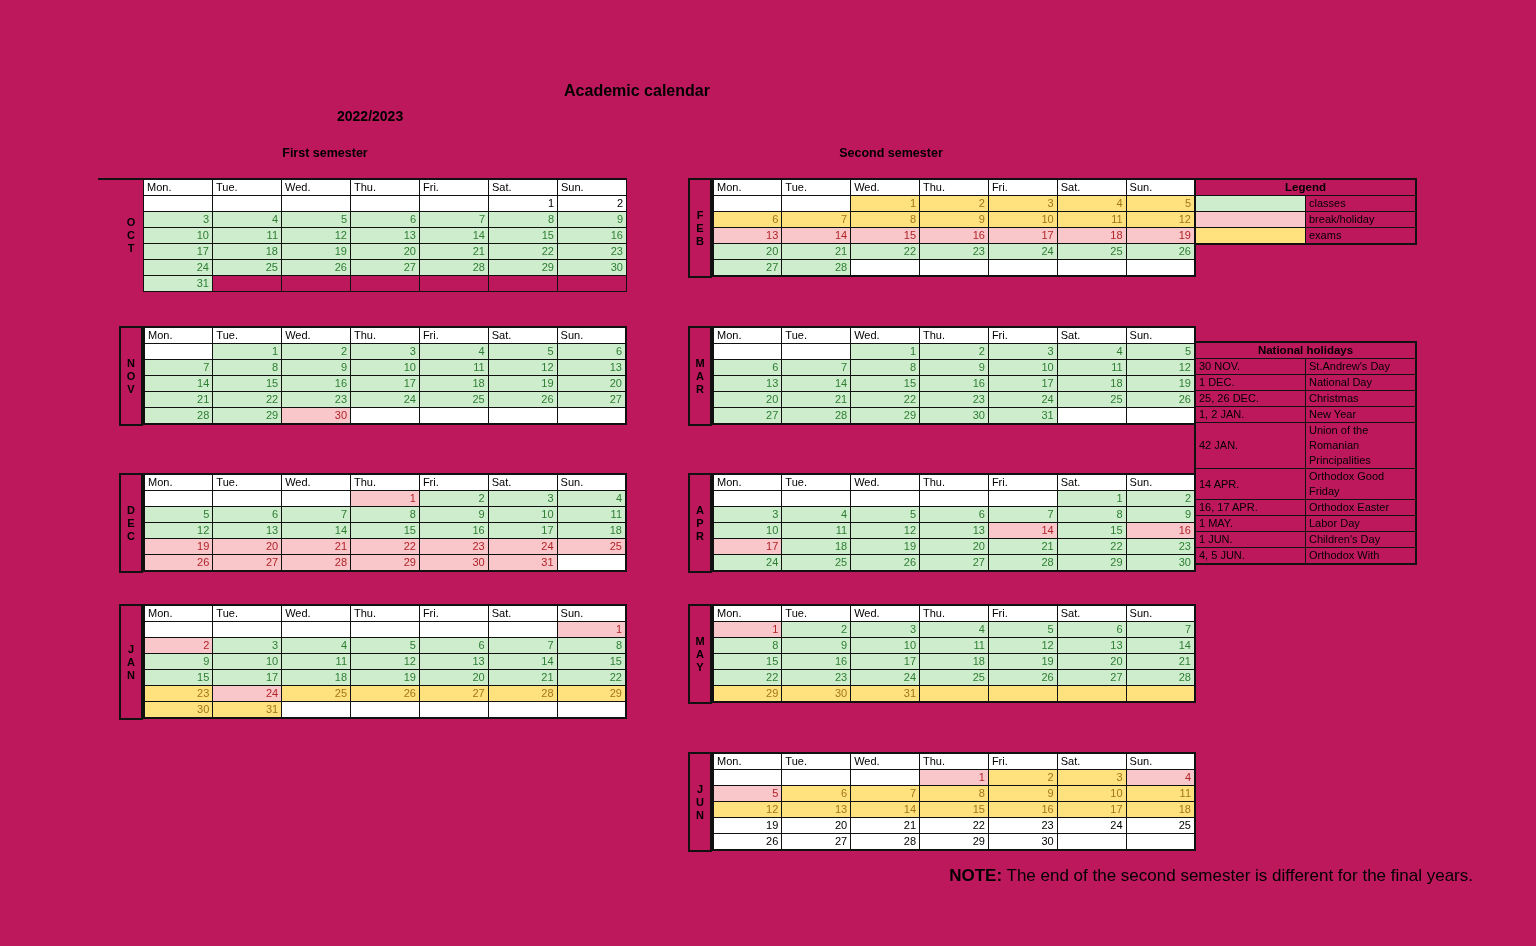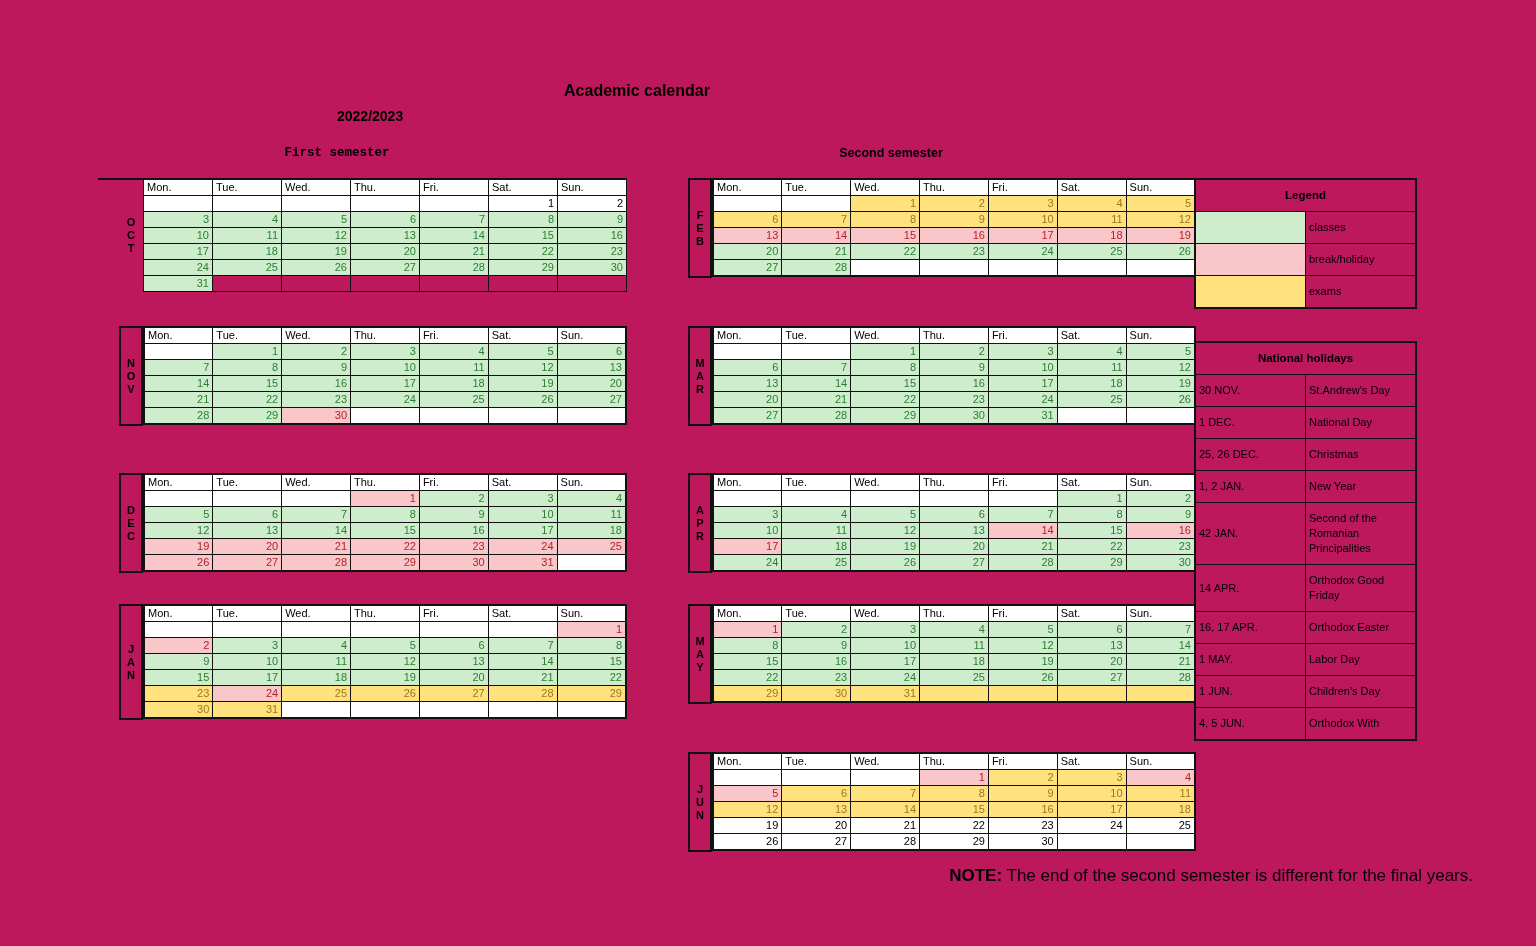--- a/index.html
+++ b/index.html
@@ -5,21 +5,21 @@
   * { margin:0; padding:0; box-sizing:border-box; }
   html,body { width:1536px; height:946px; background:#ffffff; overflow:hidden;
               font-family:"Liberation Sans", sans-serif; color:#000; }
   #page { position:relative; width:1536px; height:946px; background:#be185d; }
 
   .page-title { position:absolute; left:337px; top:82px; width:600px; text-align:center;
                 font-size:16px; font-weight:bold; }
   .page-subtitle { position:absolute; left:337px; top:108px; width:500px; text-align:left;
                    font-size:14px; font-weight:bold; }
   .sem-title { position:absolute; width:400px; text-align:center; font-size:12.5px; font-weight:bold; }
-  #sem-first  { left:137px; top:146px;font-family:Liberation Mono, monospace; }
+  #sem-first  { left:125px; top:146px; }
   #sem-second { left:691px; top:146px; }
 
   
   .month { position:absolute; }
   .pos-oct { left:119px; top:178px; }
   .pos-nov { left:119px; top:326px; }
   .pos-dec { left:119px; top:473px; }
   .pos-jan { left:119px; top:604px; }
   .pos-feb { left:688px; top:178px; }
   .pos-mar { left:688px; top:326px; }
@@ -43,21 +43,21 @@
   table.cal td.hdr { background:#fff; color:#000; text-align:left; }
   .c-g { background:var(--green);  color:var(--green-t); }
   .c-p { background:var(--pink);   color:var(--pink-t); }
   .c-y { background:var(--yellow); color:var(--yellow-t); }
   .c-w { background:#fff; color:#000; }
   td.c-n { border:none; background:transparent; }
 
   
   .side-table { position:absolute; border-collapse:collapse; table-layout:fixed; width:223px;
                 border:2px solid #111; }
-  .side-table td { border:1px solid #111; font-size:11px; line-height:15px; padding:8px 3px;
+  .side-table td { border:1px solid #111; font-size:11px; line-height:15px; padding:0 3px;
                    vertical-align:middle; }
   .side-table tr { height:16px; }
   .side-table .t-title { text-align:center; font-weight:bold; font-size:11.5px; }
   #legend { left:1194px; top:178px; }
   #legend td.swatch { width:56px; }
   #holidays { left:1194px; top:341px; }
   #holidays td.hdate { width:64px;margin-left:13px; }
 
   .note { position:absolute; top:866px; right:63px; font-size:17px; text-align:right; }
   .note b { font-weight:bold; }
@@ -714,21 +714,21 @@
         <tr>
           <td class="hdate">25, 26 DEC.</td>
           <td>Christmas</td>
         </tr>
         <tr>
           <td class="hdate">1, 2 JAN.</td>
           <td>New Year</td>
         </tr>
         <tr>
           <td class="hdate">42 JAN.</td>
-          <td>Second of the Romanian Principalities</td>
+          <td>Union of the Romanian Principalities</td>
         </tr>
         <tr>
           <td class="hdate">14 APR.</td>
           <td>Orthodox Good Friday</td>
         </tr>
         <tr>
           <td class="hdate">16, 17 APR.</td>
           <td>Orthodox Easter</td>
         </tr>
         <tr>

